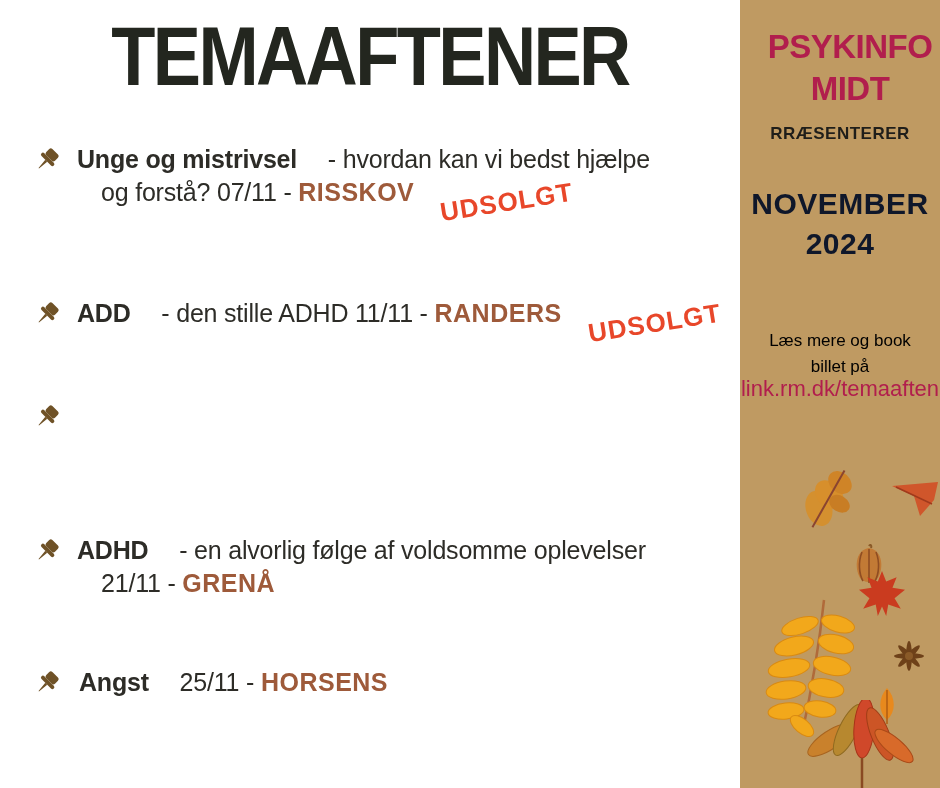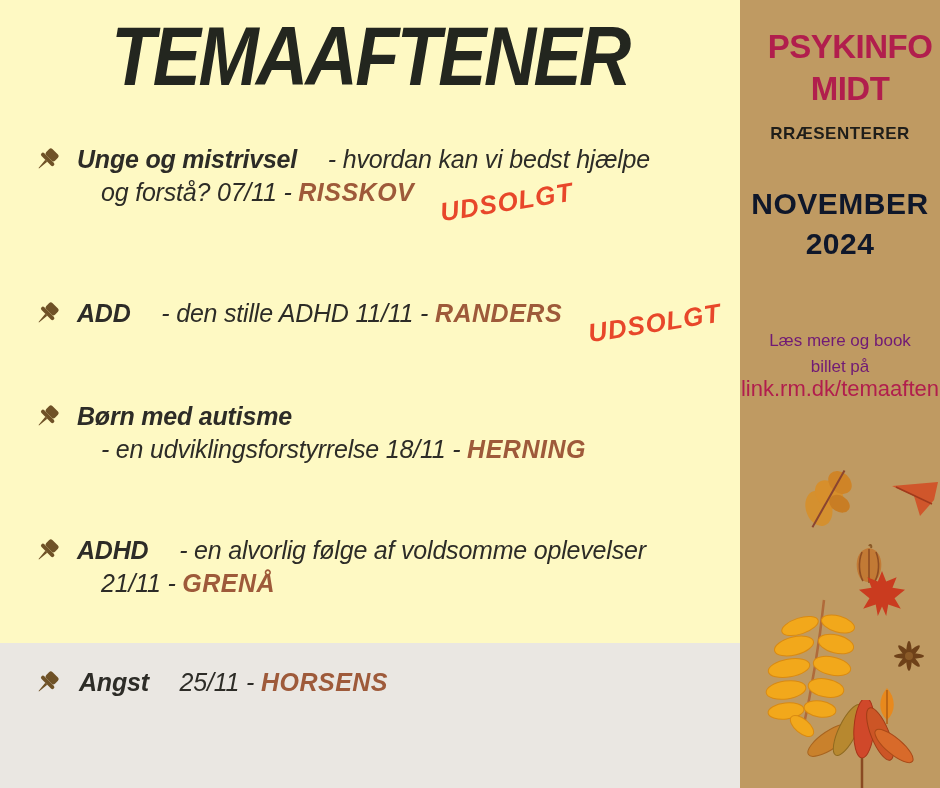--- a/index.html
+++ b/index.html
@@ -2,21 +2,21 @@
 <html><head>
 <meta charset="utf-8">
 <style>
   html,body{margin:0;padding:0;}
   body{
     width:940px;height:788px;position:relative;overflow:hidden;
     font-family:"Liberation Sans",sans-serif;
     background:#eae7e2;
   }
   
-  .main-panel{position:absolute;left:0;top:0;width:740px;height:643px;background:#fef9c3;font-style:italic;}
+  .main-panel{position:absolute;left:0;top:0;width:740px;height:788px;background:#ffffff;}
   .poster-title{
     position:absolute;top:8px;left:0;width:740px;text-align:center;
     font-size:84px;font-weight:800;color:#23261f;letter-spacing:-3px;
     transform:scaleX(.86);transform-origin:50% 50%;white-space:nowrap;
   }
   .event{
     position:absolute;left:25px;width:700px;
     display:flex;align-items:flex-start;gap:10px;
   }
   .pin-wrap{flex:0 0 42px;margin-top:-3px;}
@@ -45,21 +45,21 @@
   .presents{
     position:absolute;top:124px;left:0;width:200px;
     font-size:17px;font-weight:600;color:#1f1e1a;letter-spacing:.5px;
   }
   .month{
     position:absolute;top:184px;left:0;width:200px;
     font-size:30px;line-height:40px;font-weight:800;color:#0f172a;letter-spacing:.5px;
   }
   .cta{
     position:absolute;top:328px;left:0;width:200px;
-    font-size:17px;line-height:26px;font-weight:500;color:#701a75;
+    font-size:17px;line-height:26px;font-weight:500;color:#000000;
   }
   .booking-link{
     position:absolute;top:376px;left:0;width:200px;
     font-size:22px;font-weight:500;color:#b11e4d;cursor:pointer;
   }
   
   .deco{position:absolute;}
 </style>
 </head>
 <body>
@@ -98,24 +98,20 @@
       </div>
       <div class="event" style="top: 400px;">
         <div class="pin-wrap">
           <svg viewBox="-5 -5 34 34">
             <g fill="#6f5227" transform="rotate(45 12 12)">
               <rect x="7" y="1.5" width="10" height="7" rx="1.8"></rect>
               <rect x="5" y="8.5" width="14" height="3.2" rx="1.6"></rect>
               <path d="M10.9,11.7 h2.2 l-0.8,8.3 a0.3,0.3 0 0 1 -0.6,0 z"></path>
             </g>
           </svg>
-        </div>
-        <div class="event-text">
-          <div class="line"><span class="seg-b">Børn med autisme</span></div>
-          <div class="line"><span class="seg-n">- en udviklingsforstyrrelse 18/11 - </span><span class="seg-c">HERNING</span></div>
         </div>
       </div>
       <div class="event" style="top: 534px;">
         <div class="pin-wrap">
           <svg viewBox="-5 -5 34 34">
             <g fill="#6f5227" transform="rotate(45 12 12)">
               <rect x="7" y="1.5" width="10" height="7" rx="1.8"></rect>
               <rect x="5" y="8.5" width="14" height="3.2" rx="1.6"></rect>
               <path d="M10.9,11.7 h2.2 l-0.8,8.3 a0.3,0.3 0 0 1 -0.6,0 z"></path>
             </g>

